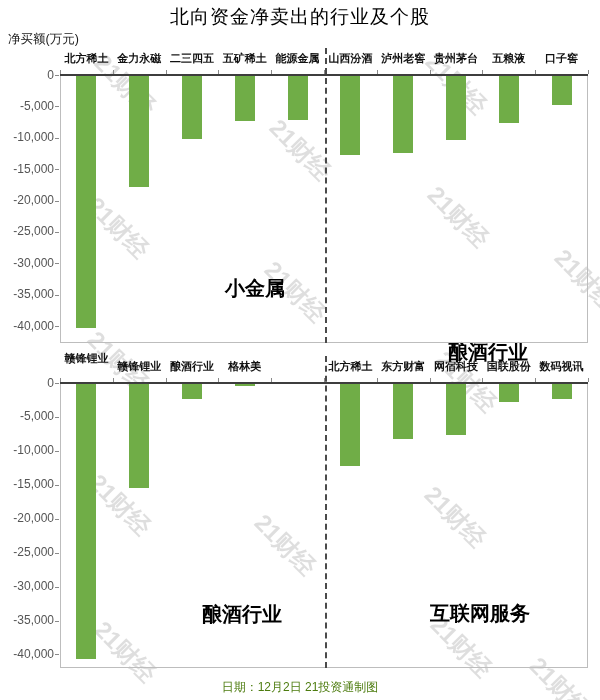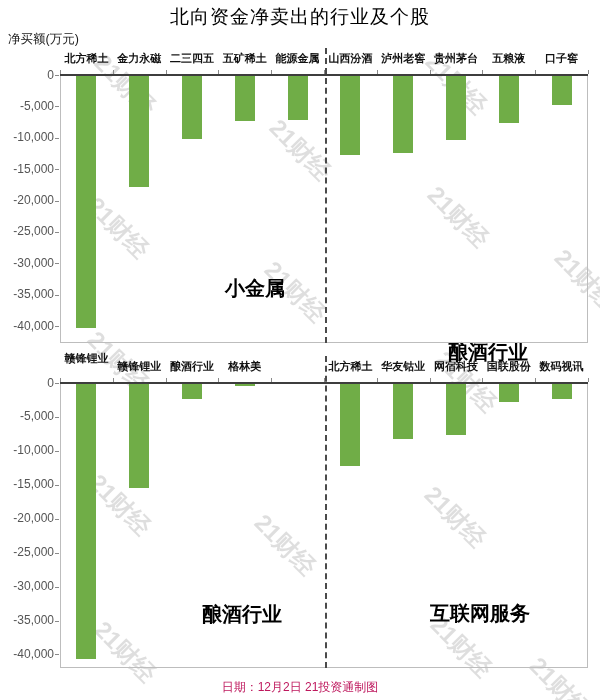--- a/index.html
+++ b/index.html
@@ -35,21 +35,21 @@
   .tick{position:absolute;background:#8a8a8a;}
   .dash{position:absolute;width:0;border-left:2px dashed #4a4a4a;}
   .group-label{
     position:absolute;transform:translate(-50%,-50%);white-space:nowrap;
     font-size:20px;font-weight:bold;color:#000;
   }
   .gl-tl{left:255px;top:288px;} .gl-tr{left:488px;top:304px;margin-top:48px;}
   .gl-bl{left:242px;top:614px;} .gl-br{left:480px;top:613px;}
   .footer{
     position:absolute;left:0;right:0;top:679px;text-align:center;
-    font-size:12px;color:#be185d;
+    font-size:12px;color:#4d7c0f;
   }
 </style>
 </head>
 <body>
 
 <div class="page">
   <div class="wm-layer" id="wm-layer">
       <div class="wm" style="left: 125px; top: 85px;">21财经</div>
       <div class="wm" style="left: 300px; top: 150px;">21财经</div>
       <div class="wm" style="left: 456px; top: 84px;">21财经</div>
@@ -163,21 +163,21 @@
       <div class="cat" style="left: 86.4px; top: 351px;">赣锋锂业</div>
       <div class="bar" style="left: 76.4px; top: 384px; height: 275.179px; background: rgb(112, 173, 71);"></div>
       <div class="cat" style="left: 139.2px; top: 359px;">赣锋锂业</div>
       <div class="bar" style="left: 129.2px; top: 384px; height: 104.179px; background: rgb(112, 173, 71);"></div>
       <div class="cat" style="left: 192px; top: 359px;">酿酒行业</div>
       <div class="bar" style="left: 182px; top: 384px; height: 14.6071px; background: rgb(112, 173, 71);"></div>
       <div class="cat" style="left: 244.8px; top: 359px;">格林美</div>
       <div class="bar" style="left: 234.8px; top: 384px; height: 1.71429px; background: rgb(112, 173, 71);"></div>
       <div class="cat" style="left: 350.4px; top: 359px;">北方稀土</div>
       <div class="bar" style="left: 340.4px; top: 384px; height: 82.4643px; background: rgb(112, 173, 71);"></div>
-      <div class="cat" style="left: 403.2px; top: 359px;">华友钴业</div>
+      <div class="cat" style="left: 403.2px; top: 359px;">东方财富</div>
       <div class="bar" style="left: 393.2px; top: 384px; height: 54.6429px; background: rgb(112, 173, 71);"></div>
       <div class="cat" style="left: 456px; top: 359px;">网宿科技</div>
       <div class="bar" style="left: 446px; top: 384px; height: 50.5714px; background: rgb(112, 173, 71);"></div>
       <div class="cat" style="left: 508.8px; top: 359px;">国联股份</div>
       <div class="bar" style="left: 498.8px; top: 384px; height: 18px; background: rgb(112, 173, 71);"></div>
       <div class="cat" style="left: 561.6px; top: 359px;">数码视讯</div>
       <div class="bar" style="left: 551.6px; top: 384px; height: 14.6071px; background: rgb(112, 173, 71);"></div>
       <div class="dash" style="left: 325px; top: 356px; height: 312px;"></div>
     </div>
 </div>

